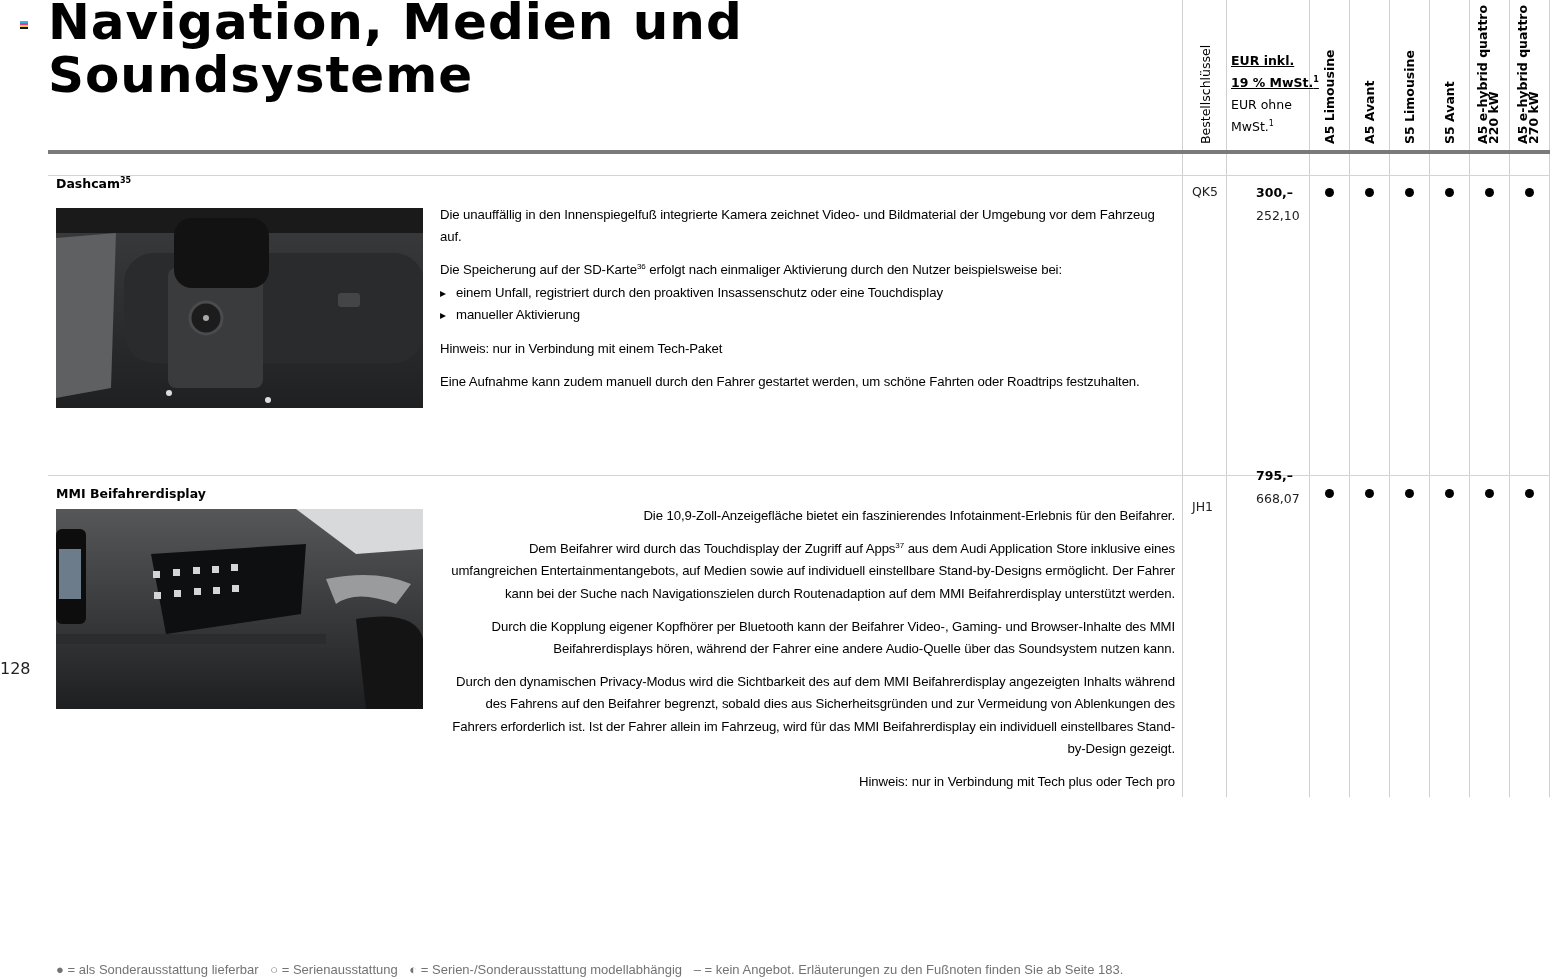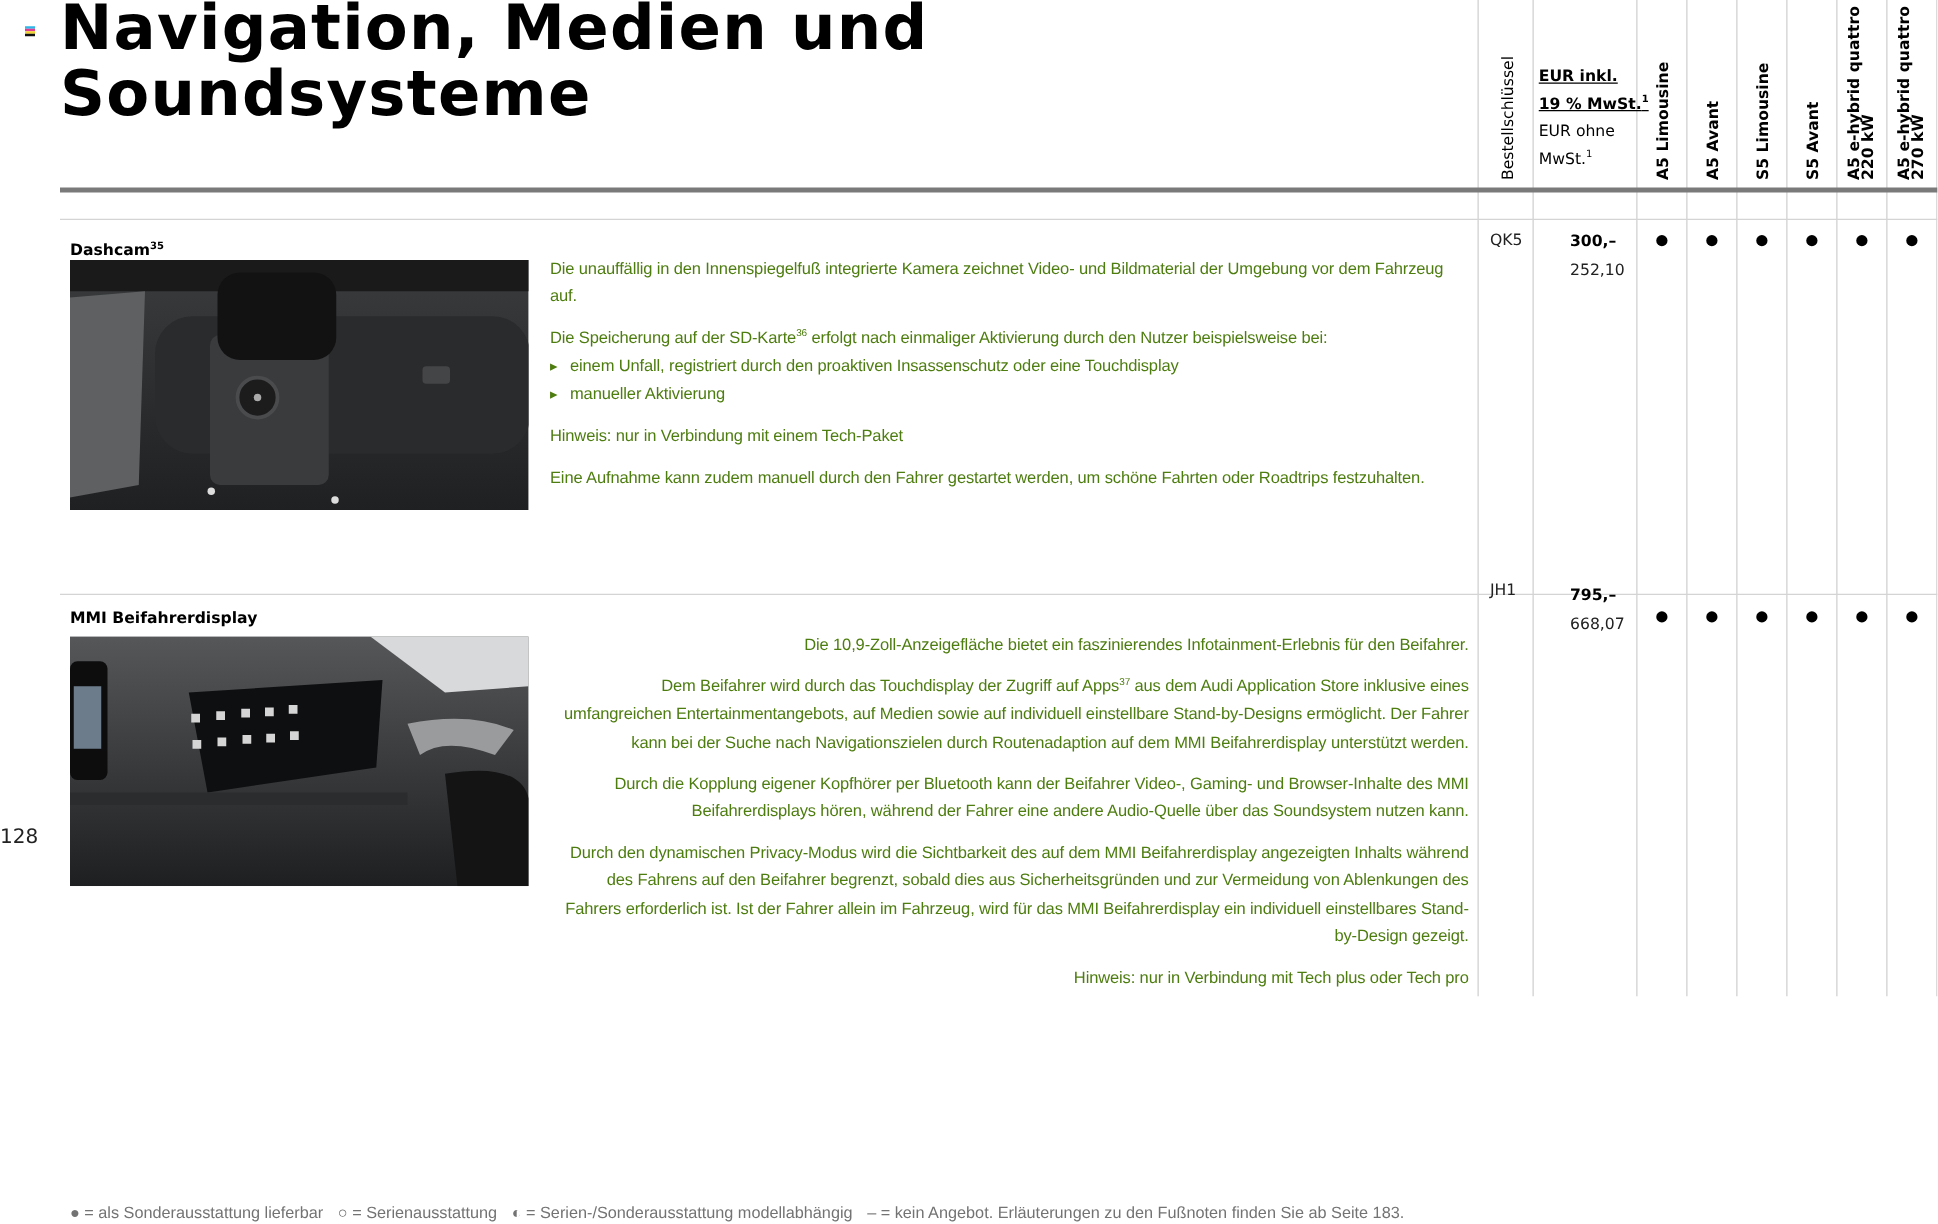--- a/index.html
+++ b/index.html
@@ -10,21 +10,21 @@
   .thick-rule { position:absolute; left:48px; top:150px; width:1502px; height:4px; background:#7a7a7a; }
   .thin-rule { position:absolute; left:48px; height:1px; background:#d4d4d4; }
   .vline { position:absolute; width:1px; background:#d0d0d0; top:0; height:797px; }
   .hdr-rot { position:absolute; transform-origin:left top; transform:rotate(-90deg); white-space:nowrap; font-size:12.5px; line-height:13px; font-weight:700; }
   .hdr-rot.light { font-weight:400; }
   .hdr-price { position:absolute; left:1231px; top:50px; font-size:12.5px; line-height:22px; }
   .hdr-price .b { font-weight:700;text-decoration:underline; }
   .row-title { position:absolute; left:56px; font-weight:700; font-size:12.5px; }
   .row-title sup, .desc sup, .hdr-price sup { font-size:8px; vertical-align:super; line-height:0; }
   .photo { position:absolute; left:56px; width:367px; height:200px; overflow:hidden; }
-  .desc { position:absolute; left:440px; width:735px; font-family:"Liberation Sans", sans-serif; font-size:13.2px; line-height:22.2px; color:#4d7c0f; letter-spacing:-0.1px; }
+  .desc { position:absolute; left:440px; width:735px; font-family:"Liberation Sans", sans-serif; font-size:13.2px; line-height:22.2px; color:#000000; letter-spacing:-0.1px; }
   .desc p { margin:0 0 11px 0; }
   .desc ul { list-style:none; margin:0 0 12px 0; padding:0; }
   .desc li { padding-left:16px; position:relative; }
   .desc li::before { content:"\25B8"; position:absolute; left:0; top:0; font-size:12px; }
   .code { position:absolute; left:1192px; font-size:12.5px; color:#222; }
   .price { position:absolute; left:1256px; font-size:12.5px; line-height:23px; color:#222; }
   .price .b { font-weight:700; color:#000; }
   .dot { position:absolute; width:9px; height:9px; border-radius:50%; background:#000; }
   .pagenum { position:absolute; left:0; top:659px; font-size:16px; color:#222; }
   .legend { position:absolute; left:56px; top:962px; font-family:"Liberation Sans", sans-serif; font-size:13px; color:#737373; white-space:nowrap; }
@@ -74,21 +74,21 @@
   </div>
 <div class="hdr-rot" style="left:1517px; top:144px; line-height:11px;">
     <div>A5 e-hybrid quattro</div>
     <div>270 kW</div>
   </div>
 
 <div class="thick-rule"></div>
 <div class="thin-rule" style="top:175px; width:1502px;"></div>
 
 <div>
-  <div class="row-title" style="top:192px;"><span>Dashcam</span><sup>35</sup></div>
+  <div class="row-title" style="top:176px;"><span>Dashcam</span><sup>35</sup></div>
   <div class="photo" style="top:208px;">
     <svg width="367" height="200" viewBox="0 0 367 200">
       <defs>
         <linearGradient id="g1" x1="0" y1="0" x2="0" y2="1">
             <stop offset="0" stop-color="#3a3c3e"></stop>
             <stop offset="1" stop-color="#1f2022"></stop>
           </linearGradient>
       </defs>
       <rect width="367" height="200" fill="url(#g1)"></rect>
       <rect x="0" y="0" width="367" height="25" fill="#1a1a1b"></rect>
@@ -160,21 +160,21 @@
       <path d="M300,110 Q360,100 367,130 L367,200 L310,200 Z" fill="#141415"></path>
     </svg>
   </div>
   <div class="desc" style="top:505px;text-align:right;">
     <p>Die 10,9-Zoll-Anzeigefläche bietet ein faszinierendes Infotainment-Erlebnis für den Beifahrer.</p>
     <p><span>Dem Beifahrer wird durch das Touchdisplay der Zugriff auf Apps</span><sup>37</sup><span> aus dem Audi Application Store inklusive eines umfangreichen Entertainmentangebots, auf Medien sowie auf individuell einstellbare Stand-by-Designs ermöglicht. Der Fahrer kann bei der Suche nach Navigationszielen durch Routenadaption auf dem MMI Beifahrerdisplay unterstützt werden.</span></p>
     <p>Durch die Kopplung eigener Kopfhörer per Bluetooth kann der Beifahrer Video-, Gaming- und Browser-Inhalte des MMI Beifahrerdisplays hören, während der Fahrer eine andere Audio-Quelle über das Soundsystem nutzen kann.</p>
     <p>Durch den dynamischen Privacy-Modus wird die Sichtbarkeit des auf dem MMI Beifahrerdisplay angezeigten Inhalts während des Fahrens auf den Beifahrer begrenzt, sobald dies aus Sicherheitsgründen und zur Vermeidung von Ablenkungen des Fahrers erforderlich ist. Ist der Fahrer allein im Fahrzeug, wird für das MMI Beifahrerdisplay ein individuell einstellbares Stand-by-Design gezeigt.</p>
     <p>Hinweis: nur in Verbindung mit Tech plus oder Tech pro</p>
   </div>
-  <div class="code" style="top:464px;text-align:right;">JH1</div>
+  <div class="code" style="top:499px;text-align:right;">JH1</div>
   <div class="price" style="top:464px;">
     <div class="b">795,–</div>
     <div>668,07</div>
   </div>
   <div class="dot" style="left:1325px; top:489px;"></div>
   <div class="dot" style="left:1365px; top:489px;"></div>
   <div class="dot" style="left:1405px; top:489px;"></div>
   <div class="dot" style="left:1445px; top:489px;"></div>
   <div class="dot" style="left:1485px; top:489px;"></div>
   <div class="dot" style="left:1525px; top:489px;"></div>

